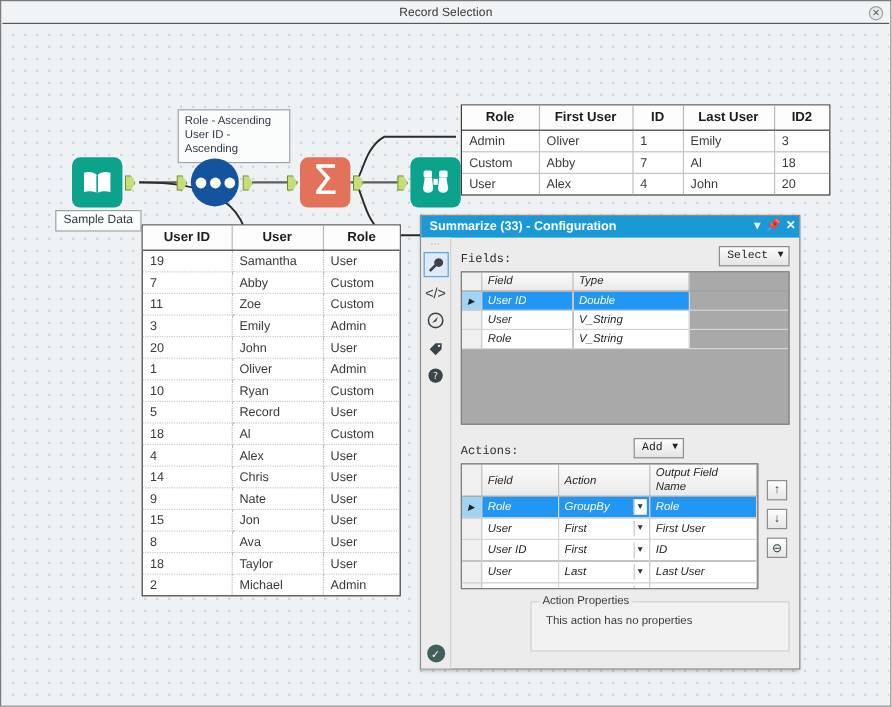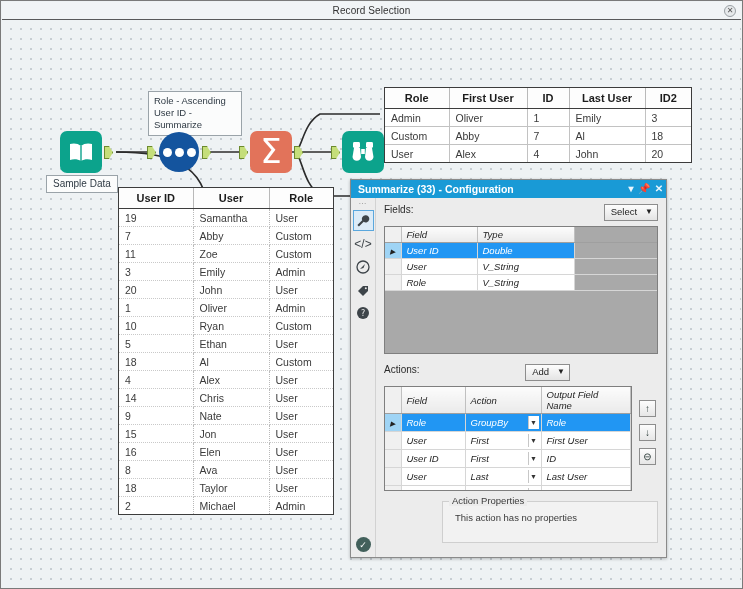--- a/index.html
+++ b/index.html
@@ -157,21 +157,21 @@
     display: flex; justify-content: center;
   }
   .ok-badge {
     width: 15px; height: 15px; border-radius: 50%;
     background: #42605b; color: #fff; font-size: 9px;
     display: flex; align-items: center; justify-content: center;
   }
 
   .cfg-main { position: absolute; left: 25px; top: 0; right: 0; bottom: 0; padding: 6px 8px 0 8px; }
 
-  .row-head { display: flex; align-items: flex-start; height: 18px; }
+  .row-head { display: flex; align-items: flex-end; height: 18px; font-family: Liberation Mono, monospace; }
   .lbl { font-size: 10px; color: #2b2b2b; }
   .btn-dd {
     border: 1px solid #8d8d8d; background: linear-gradient(#fdfdfd,#e4e4e4);
     font-size: 9.5px; color: #222; padding: 1px 4px 2px 6px;
     display: inline-flex; align-items: center; gap: 8px; line-height: 12px; margin-left: 20px;
   }
   .btn-dd .car { font-size: 8px; }
 
   
   .panel-grid {
@@ -248,21 +248,21 @@
         <path d="M 114 132 C 160 132, 206 140, 206 196 L 206 218" stroke="#2b2b2b" stroke-width="1.6" fill="none"></path>
 
         <path d="M 292 132 C 300 132, 300 104, 318 94 L 378 94" stroke="#2b2b2b" stroke-width="1.6" fill="none"></path>
 
         <path d="M 292 132 C 300 132, 300 166, 320 176 L 360 176" stroke="#2b2b2b" stroke-width="1.6" fill="none"></path>
       </svg>
 
       <div class="anno" style="left:146px; top:71px; width:94px;">
         <div>Role - Ascending</div>
         <div>User ID -</div>
-        <div>Summarize</div>
+        <div>Ascending</div>
       </div>
 
       <div class="tool" style="left:58px; top:111px;">
         <div class="glyph glyph-input">
           <svg width="26" height="22" viewBox="0 0 26 22" aria-hidden="true">
             <path d="M13 5 C10 2, 5 2, 2 3 L2 19 C5 18, 10 18, 13 20 Z" fill="#ffffff"></path>
             <path d="M13 5 C16 2, 21 2, 24 3 L24 19 C21 18, 16 18, 13 20 Z" fill="#ffffff"></path>
             <path d="M13 5 L13 20" stroke="#0ca38c" stroke-width="1.4"></path>
           </svg>
         </div>
@@ -380,21 +380,21 @@
                 <td>Oliver</td>
                 <td>Admin</td>
               </tr>
               <tr>
                 <td>10</td>
                 <td>Ryan</td>
                 <td>Custom</td>
               </tr>
               <tr>
                 <td>5</td>
-                <td>Ethan</td>
+                <td>Record</td>
                 <td>User</td>
               </tr>
               <tr>
                 <td>18</td>
                 <td>Al</td>
                 <td>Custom</td>
               </tr>
               <tr>
                 <td>4</td>
                 <td>Alex</td>
@@ -406,25 +406,20 @@
                 <td>User</td>
               </tr>
               <tr>
                 <td>9</td>
                 <td>Nate</td>
                 <td>User</td>
               </tr>
               <tr>
                 <td>15</td>
                 <td>Jon</td>
-                <td>User</td>
-              </tr>
-              <tr>
-                <td>16</td>
-                <td>Elen</td>
                 <td>User</td>
               </tr>
               <tr>
                 <td>8</td>
                 <td>Ava</td>
                 <td>User</td>
               </tr>
               <tr>
                 <td>18</td>
                 <td>Taylor</td>

